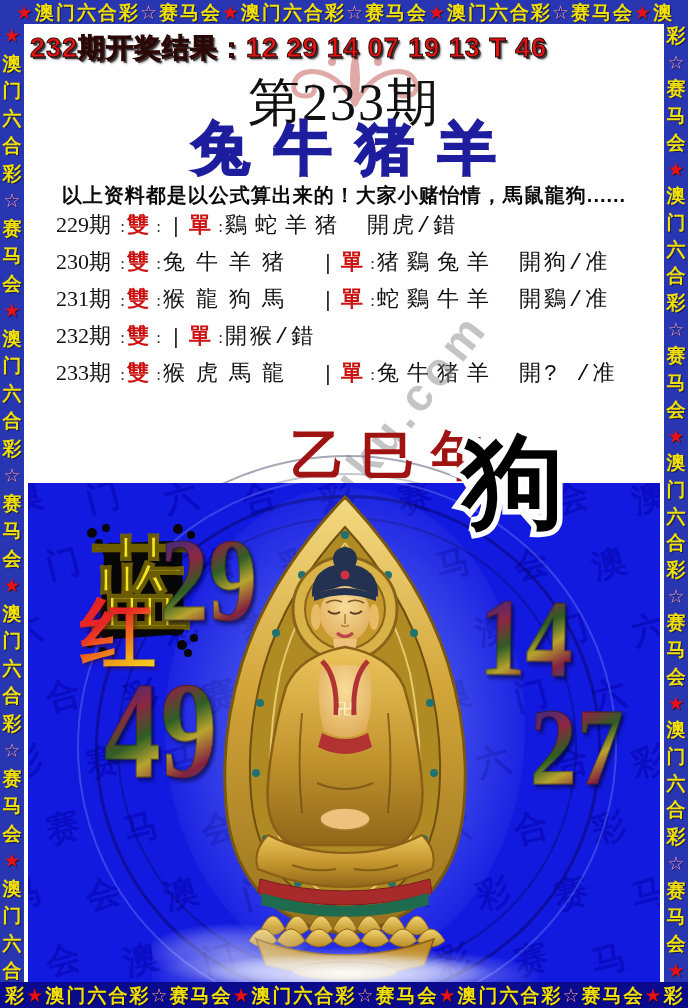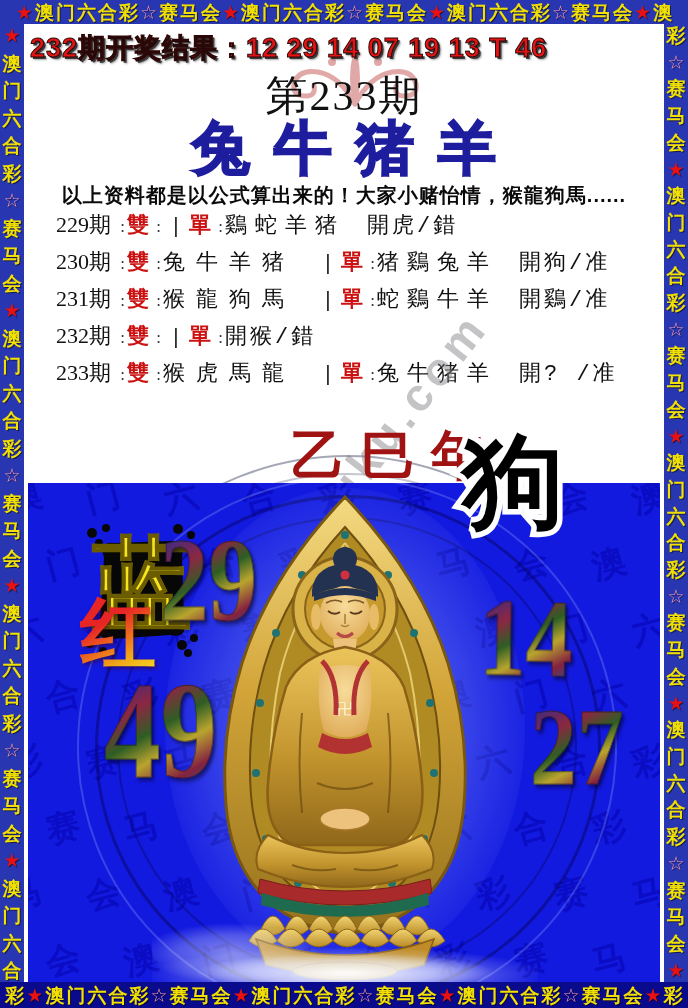--- a/index.html
+++ b/index.html
@@ -17,21 +17,21 @@
   .border span.b-star{color:#e81010;}
   .border span.b-hstar{color:#ff9db0;}
 
   
   .result-line{position:absolute;left:30px;top:30px;z-index:3;
     font-size:27px;font-weight:bold;letter-spacing:1px;color:#e41414;
     -webkit-text-stroke:1px #2a0808;
     text-shadow:2px 2px 0 #3a3a3a,3px 3px 2px rgba(0,0,0,.35);}
   .ornament{position:absolute;left:280px;top:46px;z-index:1;opacity:.85;}
   .issue-title{position:absolute;left:0;top:68px;width:688px;text-align:center;z-index:2;
-    font-family:"Liberation Serif","DejaVu Serif",serif;font-size:42px;color:#111;letter-spacing:2px;}
+    font-family:"Liberation Serif","DejaVu Serif",serif;font-size:52px;color:#111;letter-spacing:2px;}
   .main-title{position:absolute;left:0;top:110px;width:688px;text-align:center;z-index:2;
     font-weight:900;font-size:58px;color:#1d1d9e;letter-spacing:24px;text-indent:24px;
     -webkit-text-stroke:2px #1d1d9e;}
   .disclaimer{position:absolute;left:0;top:182px;width:688px;text-align:center;z-index:2;
     font-weight:bold;font-size:20px;color:#0a0a0a;letter-spacing:1px;}
 
   
   .rows{position:absolute;left:56px;top:210px;width:600px;z-index:2;
     font-family:"Liberation Serif","DejaVu Serif",serif;}
   .p-row{display:flex;align-items:baseline;height:37px;font-size:22px;color:#111;}
@@ -252,21 +252,21 @@
         <path d="M75,56 Q70,30 75,10 Q80,30 75,56"></path>
       </g>
       <circle cx="75" cy="8" r="5" fill="#dc9a9a"></circle>
       <circle cx="52" cy="16" r="4" fill="#dc9a9a"></circle>
       <circle cx="98" cy="16" r="4" fill="#dc9a9a"></circle>
     </svg>
   </div>
 
   <div class="issue-title">第233期</div>
   <div class="main-title">兔牛猪羊</div>
-  <div class="disclaimer">以上资料都是以公式算出来的！大家小赌怡情，猴龍狗馬......</div>
+  <div class="disclaimer">以上资料都是以公式算出来的！大家小赌怡情，馬鼠龍狗......</div>
 
   <div class="rows" id="rows">
       <div class="p-row">
         <span class="p-period">229期</span>
         <span class="p-colon">:</span>
         <span class="p-red">雙</span>
         <span class="p-colon">:</span>
         <span class="p-sep">|</span>
         <span class="p-red">單</span>
         <span class="p-colon">:</span>

